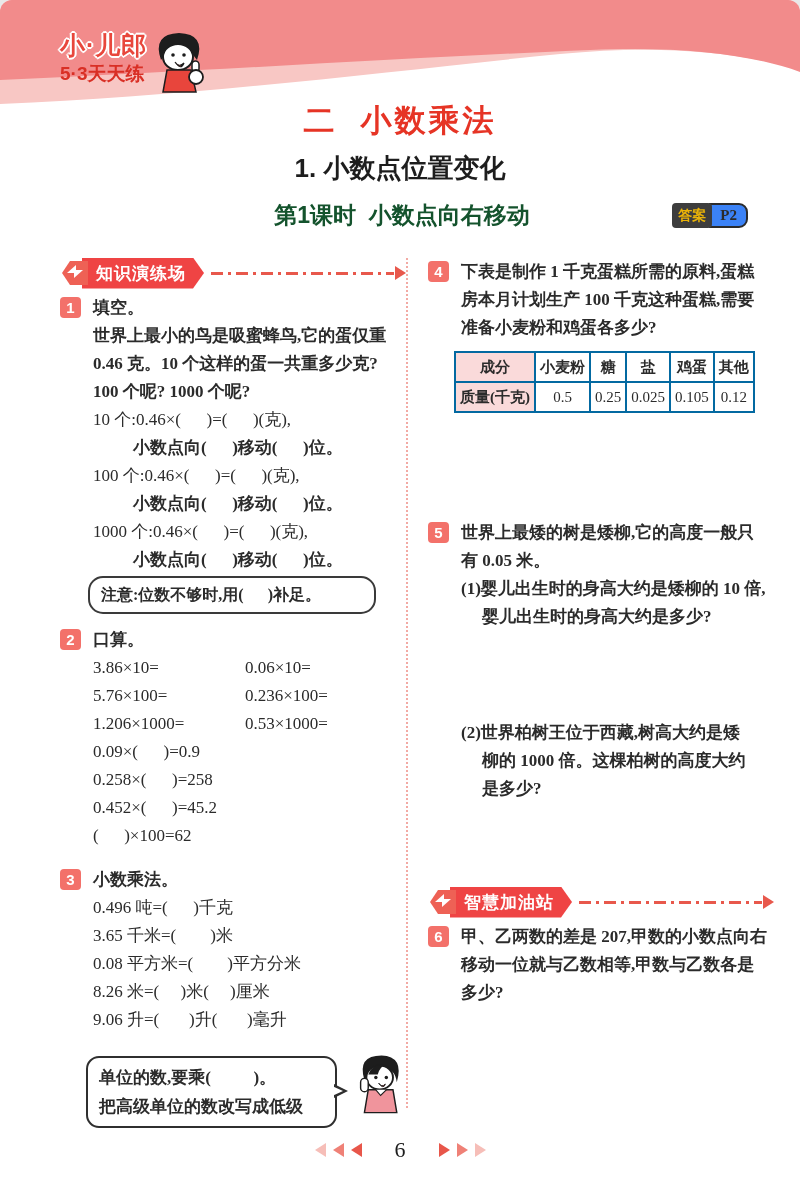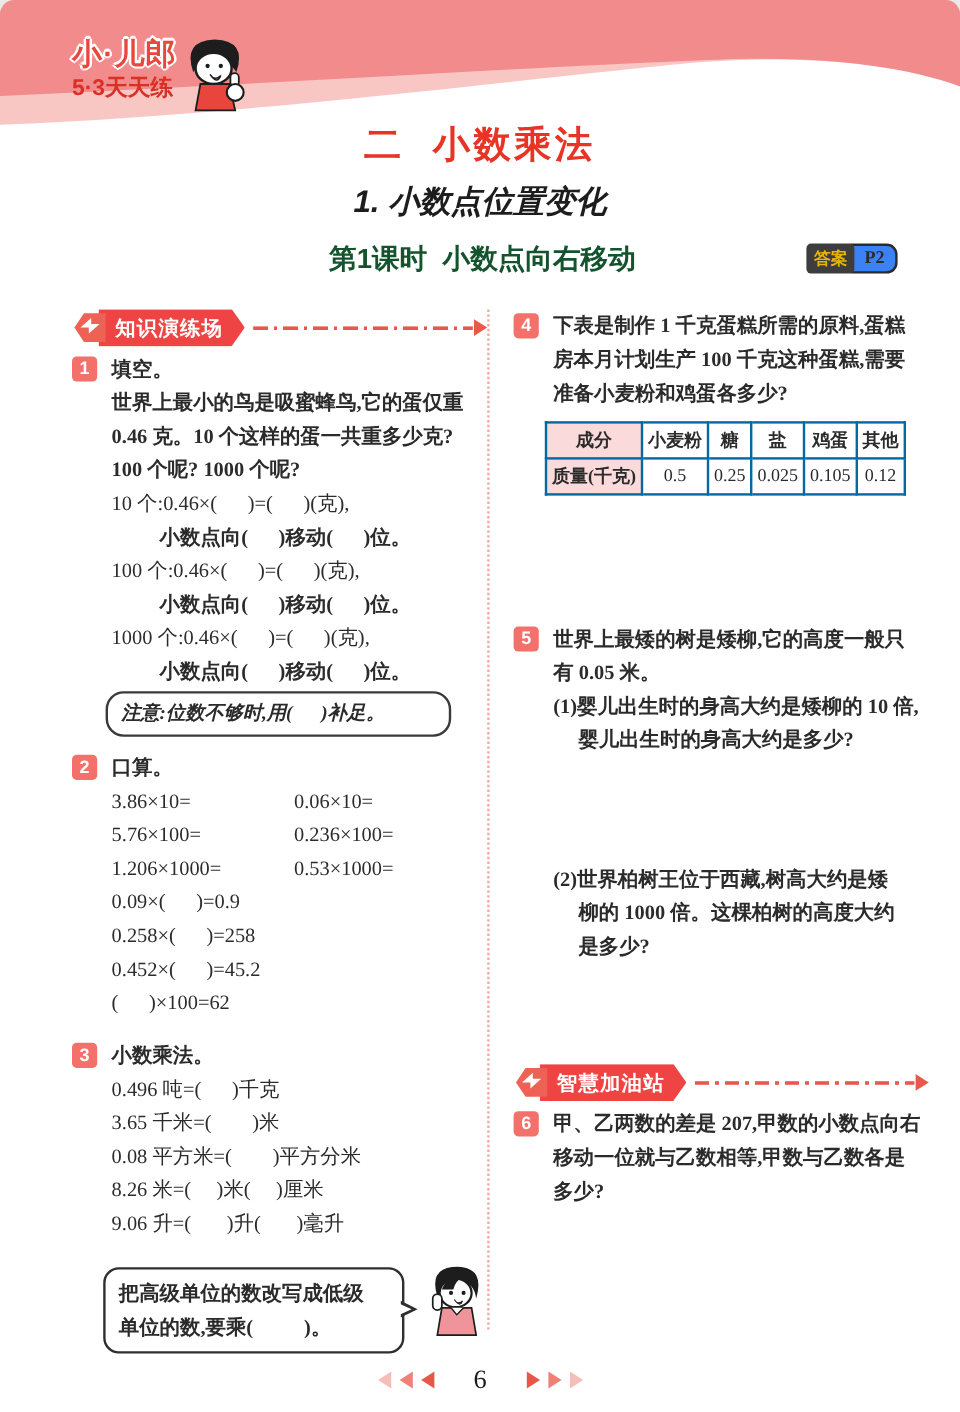--- a/index.html
+++ b/index.html
@@ -18,21 +18,21 @@
     text-shadow:-2px 0 #fff, 2px 0 #fff, 0 -2px #fff, 0 2px #fff,
                 -1px -1px #fff, 1px 1px #fff, -1px 1px #fff, 1px -1px #fff;
   }
   .logo-bottom { font-family:"Liberation Sans", sans-serif; font-weight:bold; font-size:19px; color:#d92f25; margin-top:4px; }
   .mascot-boy { position:absolute; left:148px; top:28px; }
   
   .unit-title { position:absolute; top:100px; left:0; width:100%; text-align:center;
     font-family:"Liberation Sans", sans-serif; font-weight:bold; font-size:31px; color:#e63425;
     letter-spacing:3px; white-space:pre-wrap; }
   .chapter-title { position:absolute; top:151px; left:0; width:100%; text-align:center;
-    font-family:"Liberation Sans", sans-serif; font-weight:bold; font-size:26px; color:#1d1d1d; white-space:pre-wrap;font-style:italic; }
+    font-family:"Liberation Sans", sans-serif; font-weight:bold; font-size:26px; color:#1d1d1d; white-space:pre-wrap; }
   .lesson-title { position:absolute; top:200px; left:2px; width:100%; text-align:center;
     font-family:"Liberation Sans", sans-serif; font-weight:bold; font-size:23px; color:#14532d; white-space:pre-wrap; }
   .answer-badge { position:absolute; right:52px; top:203px; display:flex; align-items:stretch; height:25px; }
   .answer-label { background:#3d3d3d; color:#eab308; font-family:"Liberation Sans", sans-serif;
     font-weight:bold; font-size:14px; padding:3px 6px; border-radius:4px; z-index:2; display:flex; align-items:center; }
   .answer-page { background:#3b82f6; border:2px solid #2b2b2b; border-radius:0 9px 9px 0; margin-left:-3px;
     font-weight:bold; font-size:15px; padding:1px 9px; display:flex; align-items:center; }
   
   .col-divider { position:absolute; left:406px; top:258px; height:850px; width:0; border-left:2px dotted #f2aaa4; }
   .col { position:absolute; top:258px; width:346px; }
@@ -54,21 +54,21 @@
     color:#fff; font-family:"Liberation Sans", sans-serif; font-weight:bold; font-size:15px;
     text-align:center; line-height:21px; border-radius:4px; }
   .qbody { margin-left:33px; font-size:17px; line-height:28px; }
   .t { white-space:pre-wrap; display:block; }
   .bold { font-weight:bold; }
   .indent1 { padding-left:40px; }
   .hang { padding-left:21px; }
   .pair { display:flex; }
   .pair .l { width:152px; flex:0 0 auto; }
   .note-box { margin:12px 0 0 28px; width:288px; border:2px solid #3a3a3a; border-radius:15px;
-    padding:5px 11px; font-weight:bold; font-size:16px; line-height:24px;font-style:italic; }
+    padding:5px 11px; font-weight:bold; font-size:16px; line-height:24px; }
   
   .qtable { border-collapse:collapse; margin:9px 0 0 26px; font-size:15px; text-align:center; }
   .qtable td, .qtable th { border:2px solid #0369a1; height:30px; padding:0 4px; background:#fff; font-weight:normal; }
   .qtable .hdr { font-weight:bold; }
   .qtable .keycol { background:#fadada; font-weight:bold; font-size:15px; }
   
   .bubble-row { display:flex; align-items:flex-start; margin:22px 0 0 26px; }
   .bubble { position:relative; width:262px; border:2px solid #2f2f2f; border-radius:13px;
     padding:5px 11px; font-weight:bold; font-size:17px; line-height:29px; background:#fff; }
   .bubble::after { content:""; position:absolute; right:-13px; top:26px; width:0; height:0;
@@ -192,22 +192,22 @@
         <span class="t">0.496 吨=(      )千克</span>
         <span class="t">3.65 千米=(        )米</span>
         <span class="t">0.08 平方米=(        )平方分米</span>
         <span class="t">8.26 米=(     )米(     )厘米</span>
         <span class="t">9.06 升=(       )升(       )毫升</span>
       </div>
     </div>
 
     <div class="bubble-row">
       <div class="bubble">
+        <span class="t">单位的数,要乘(          )。</span>
         <span class="t">把高级单位的数改写成低级</span>
-        <span class="t">单位的数,要乘(          )。</span>
       </div>
       <svg class="mascot-girl" width="56" height="72" viewBox="0 0 56 72">
         <path d="M12,30 Q4,4 30,4 Q54,5 46,32 Q44,16 30,18 Q18,19 12,30" fill="#1d1d1d"></path>
         <ellipse cx="28" cy="27" rx="14" ry="12.5" fill="#fff" stroke="#1d1d1d" stroke-width="2"></ellipse>
         <path d="M16,24 Q20,12 34,14 Q28,16 26,24 Z" fill="#1d1d1d"></path>
         <circle cx="24" cy="27" r="1.8" fill="#1d1d1d"></circle>
         <circle cx="35" cy="27" r="1.8" fill="#1d1d1d"></circle>
         <path d="M27,33 q3,5 7,1 q-2,6 -7,-1" fill="#e8473c" stroke="#1d1d1d" stroke-width="1"></path>
         <path d="M16,40 h26 l4,24 h-34 z" fill="#f0949c" stroke="#1d1d1d" stroke-width="1.5"></path>
         <path d="M24,40 l5,6 l6,-6" fill="#fff" stroke="#1d1d1d" stroke-width="1.2"></path>

